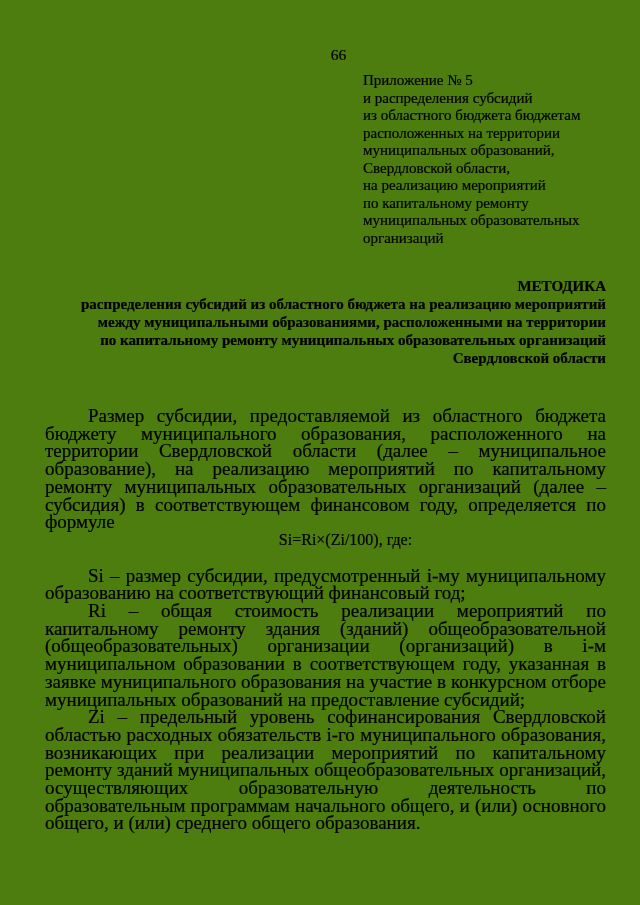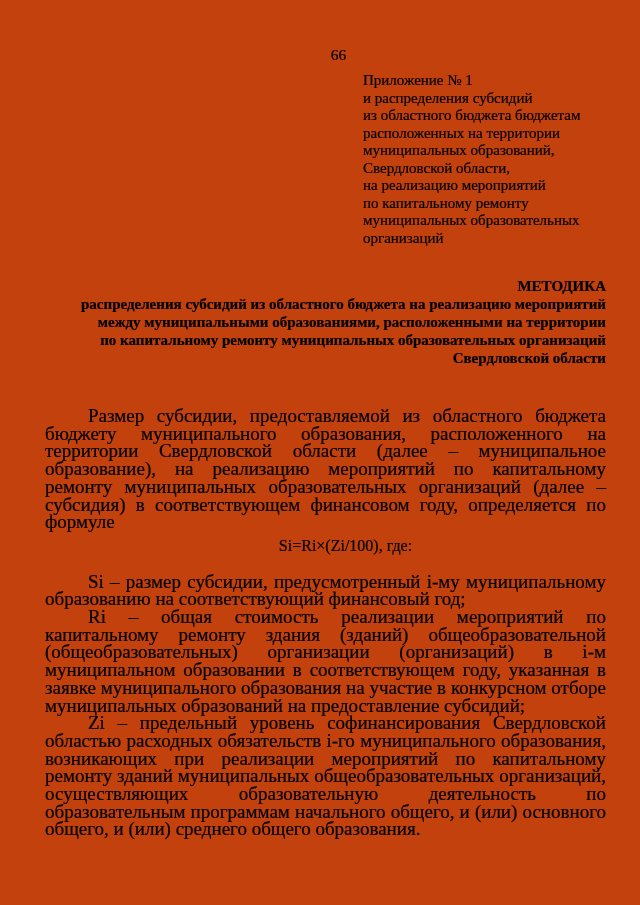--- a/index.html
+++ b/index.html
@@ -4,21 +4,21 @@
 <style>
   html, body {
     margin: 0;
     padding: 0;
     background: #ffffff;
   }
   .page {
     position: relative;
     width: 640px;
     height: 905px;
-    background: #c2410c;
+    background: #4d7c0f;
     overflow: hidden;
     font-family: "Liberation Serif", serif;
     color: #000000;
     -webkit-text-stroke: 0.2px #000000;
   }
   .content {
     position: absolute;
     left: 45px;
     top: 0;
     width: 561px;
@@ -53,38 +53,38 @@
     font-size: 19px;
     line-height: 17.7px;
     text-align: justify;
     text-indent: 43px;
     hyphens: none;
   }
   .para-intro {
     margin-top: 40px;
   }
   .formula {
-    margin-top: 6px;
+    margin-top: 0;
     margin-bottom: 18px;
     padding-left: 40px;
     text-align: center;
     font-size: 16px;
     line-height: 17.7px;
   }
 </style>
 </head>
 <body>
 
 <div class="page">
   <div class="content">
 
     <div class="page-number">66</div>
 
     <div class="appendix">
-      <div class="appendix-line">Приложение № 1</div>
+      <div class="appendix-line">Приложение № 5</div>
       <div class="appendix-line">и распределения субсидий</div>
       <div class="appendix-line">из областного бюджета бюджетам</div>
       <div class="appendix-line">расположенных на территории</div>
       <div class="appendix-line">муниципальных образований,</div>
       <div class="appendix-line">Свердловской области,</div>
       <div class="appendix-line">на реализацию мероприятий</div>
       <div class="appendix-line">по капитальному ремонту</div>
       <div class="appendix-line">муниципальных образовательных</div>
       <div class="appendix-line">организаций</div>
     </div>

